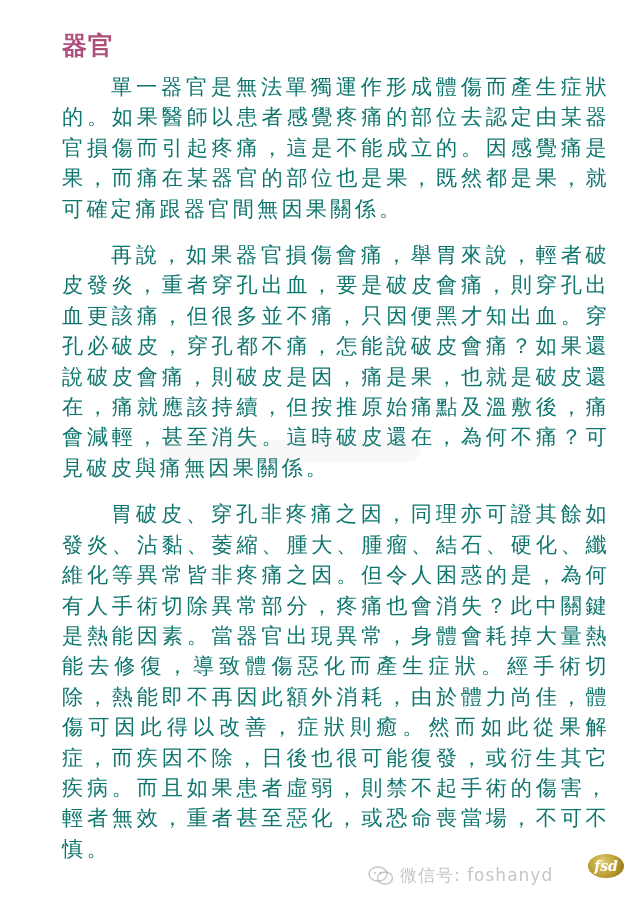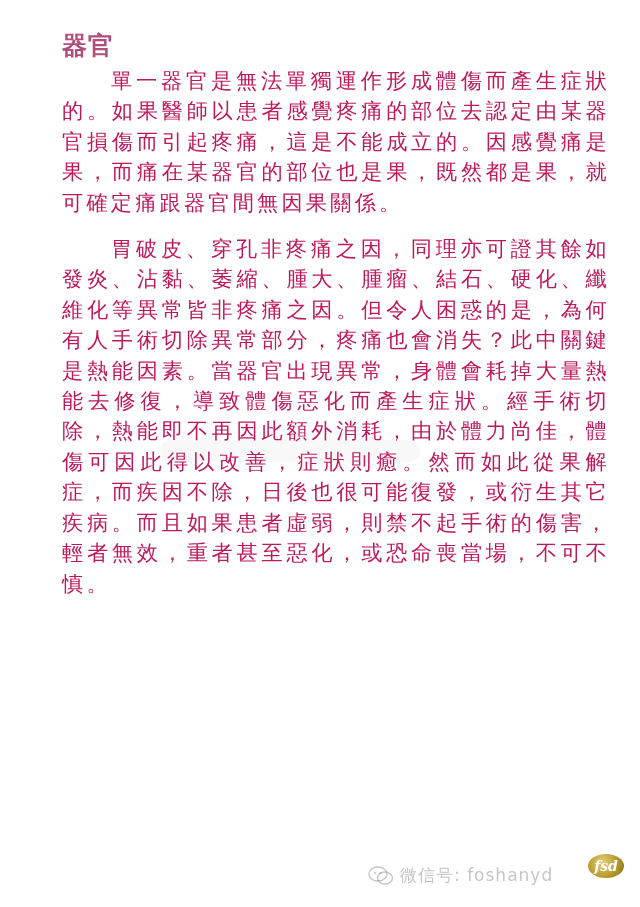--- a/index.html
+++ b/index.html
@@ -25,25 +25,25 @@
       font-size: 25px;
       line-height: 32px;
       color: #b04f7c;
       margin: 0 0 2px 0;
       letter-spacing: 1px;
     }
     .para {
       font-size: 21.2px;
       line-height: 30.4px;
       letter-spacing: 3.2px;
-      margin: 4px 0 16px 0;
+      margin: 10px 0 16px 0;
       text-indent: 49px;
       text-align: justify;
       word-break: break-all;
-      color: #be185d;
+      color: #0f766e;
     }
     .watermark-mid {
       position: absolute;
       left: 160px;
       top: 440px;
       width: 260px;
       height: 22px;
       border-radius: 11px;
       background: rgba(170,170,170,0.08);
       pointer-events: none;
@@ -84,20 +84,21 @@
       justify-content: center;
       font-family: "DejaVu Serif", serif;
     }
   </style>
 </head>
 <body>
 
 <div class="page">
   <h1 class="title">器官</h1>
   <p class="para">單一器官是無法單獨運作形成體傷而產生症狀的。如果醫師以患者感覺疼痛的部位去認定由某器官損傷而引起疼痛，這是不能成立的。因感覺痛是果，而痛在某器官的部位也是果，既然都是果，就可確定痛跟器官間無因果關係。</p>
+  <p class="para">再說，如果器官損傷會痛，舉胃來說，輕者破皮發炎，重者穿孔出血，要是破皮會痛，則穿孔出血更該痛，但很多並不痛，只因便黑才知出血。穿孔必破皮，穿孔都不痛，怎能說破皮會痛？如果還說破皮會痛，則破皮是因，痛是果，也就是破皮還在，痛就應該持續，但按推原始痛點及溫敷後，痛會減輕，甚至消失。這時破皮還在，為何不痛？可見破皮與痛無因果關係。</p>
   <p class="para">胃破皮、穿孔非疼痛之因，同理亦可證其餘如發炎、沾黏、萎縮、腫大、腫瘤、結石、硬化、纖維化等異常皆非疼痛之因。但令人困惑的是，為何有人手術切除異常部分，疼痛也會消失？此中關鍵是熱能因素。當器官出現異常，身體會耗掉大量熱能去修復，導致體傷惡化而產生症狀。經手術切除，熱能即不再因此額外消耗，由於體力尚佳，體傷可因此得以改善，症狀則癒。然而如此從果解症，而疾因不除，日後也很可能復發，或衍生其它疾病。而且如果患者虛弱，則禁不起手術的傷害，輕者無效，重者甚至惡化，或恐命喪當場，不可不慎。</p>
 
 </div>
 
 <div class="watermark-mid"></div>
 
 <div class="wechat-watermark">
   <span class="wechat-icon">
     <svg viewBox="0 0 26 22">
       <ellipse cx="10" cy="9" rx="9" ry="7" fill="none" stroke="rgba(150,150,150,0.55)" stroke-width="1.4"></ellipse>

